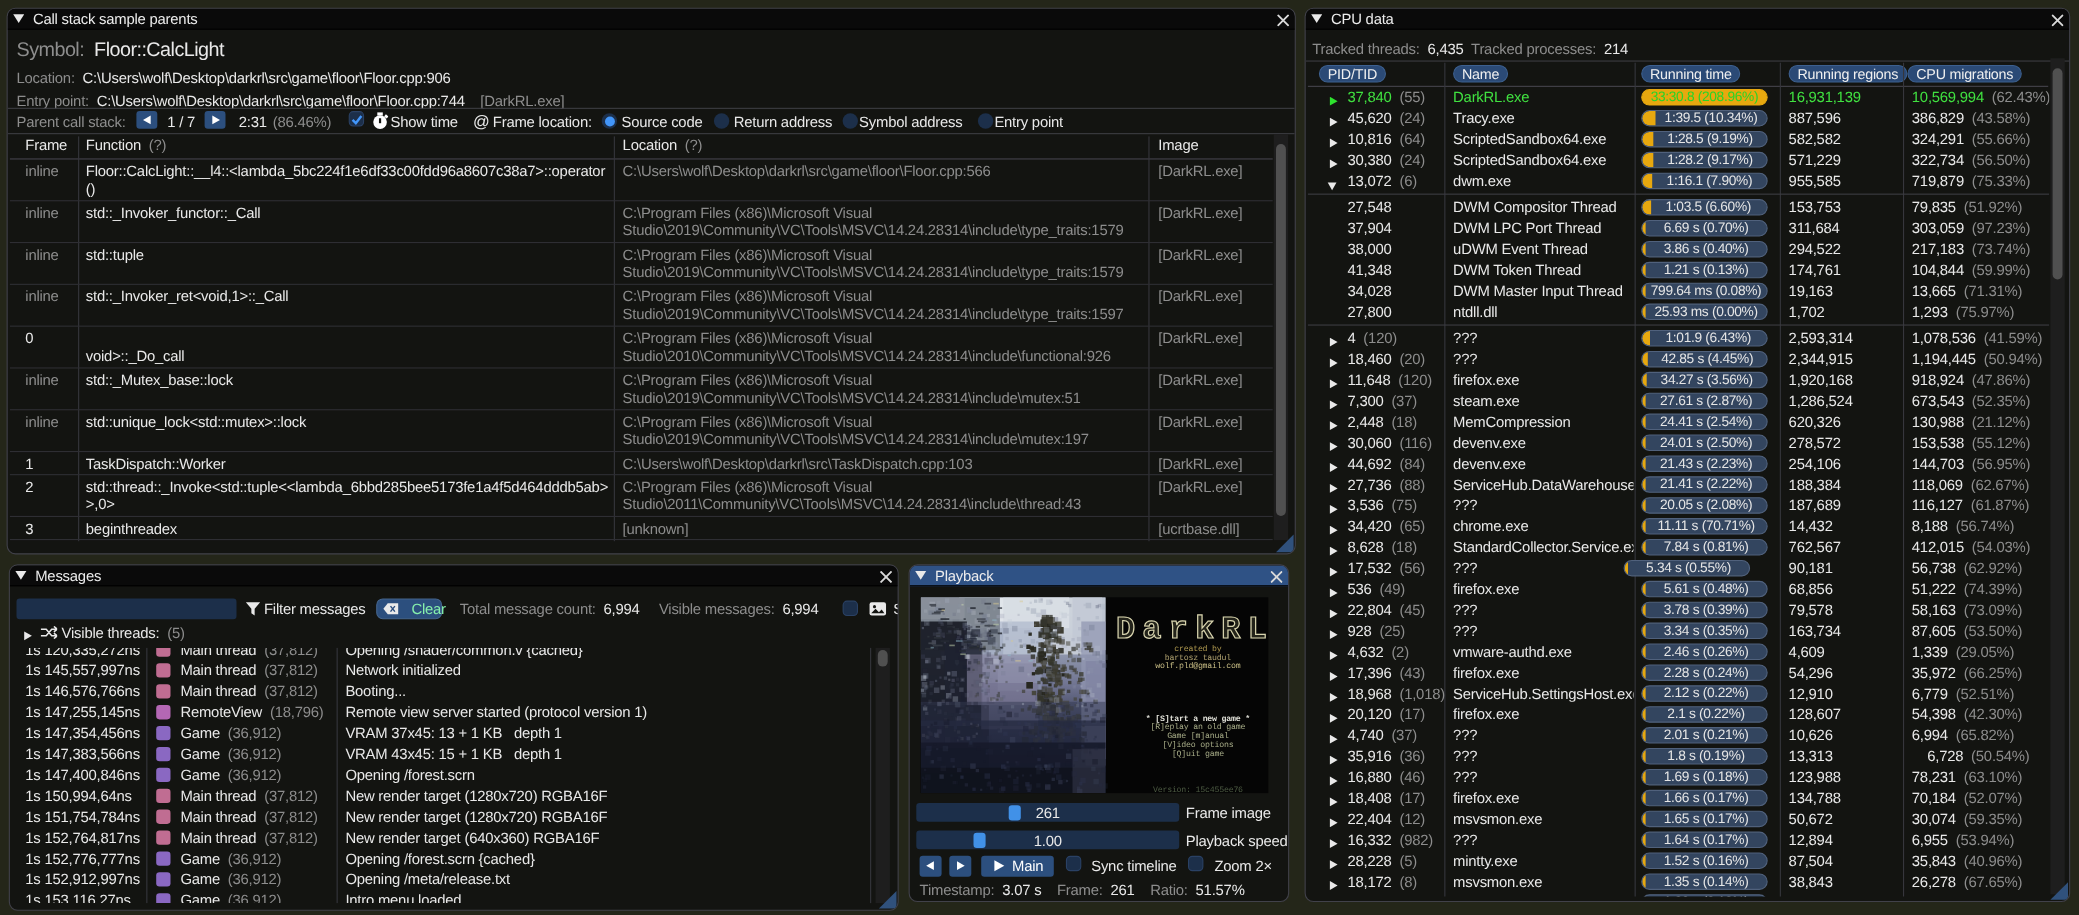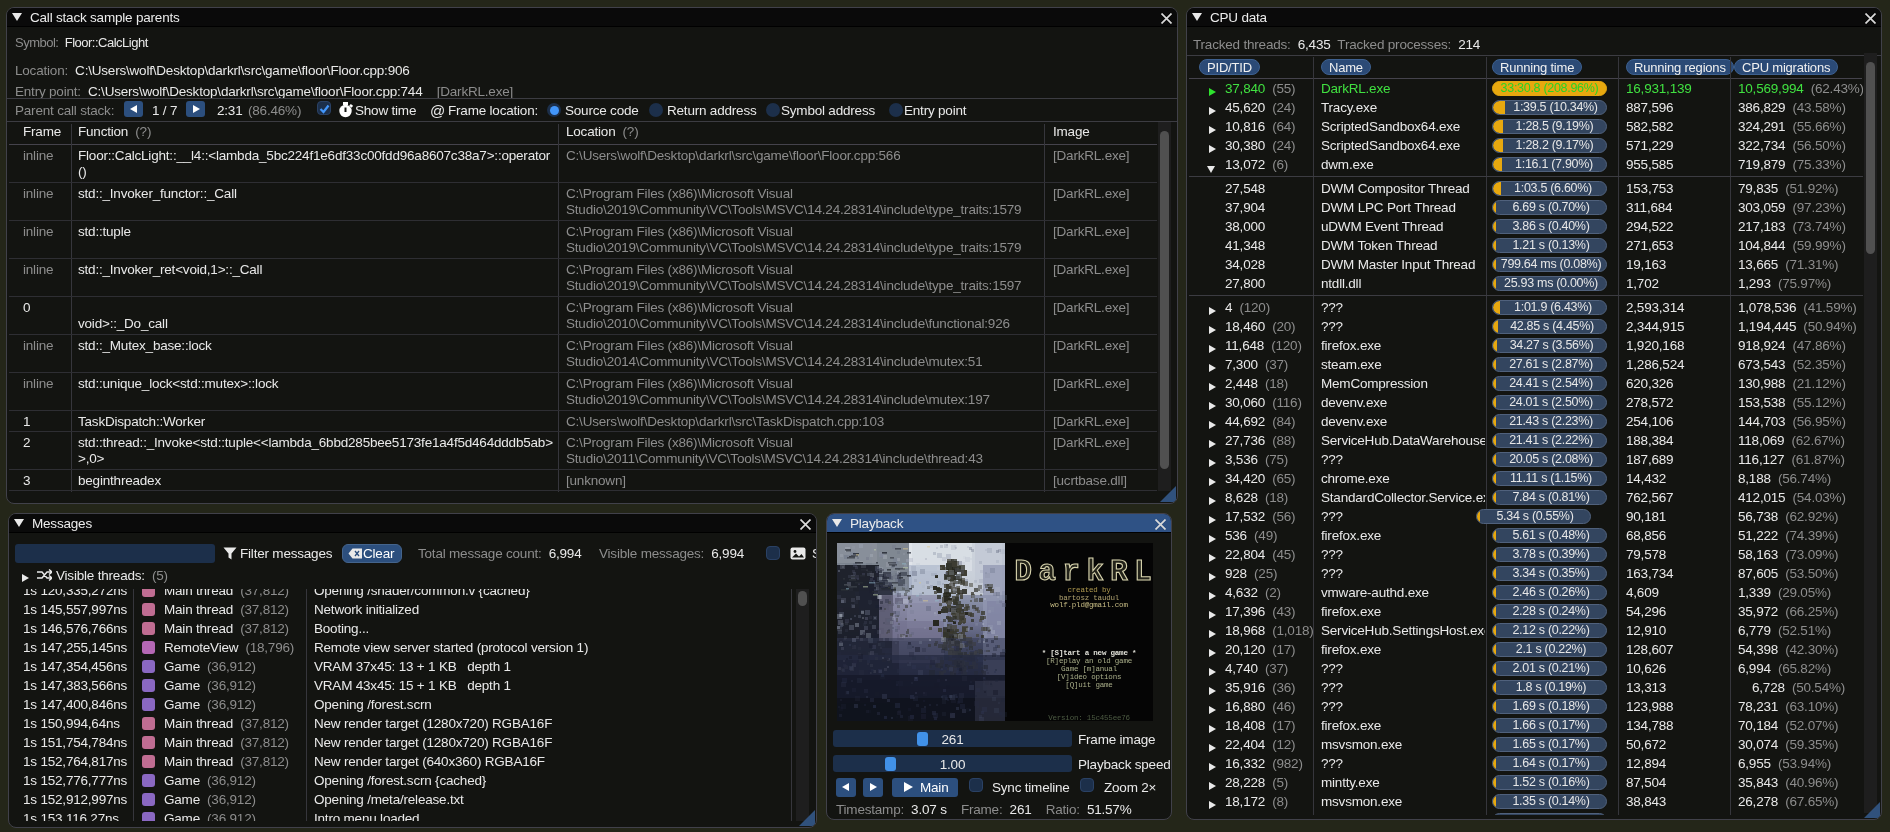--- a/index.html
+++ b/index.html
@@ -37,21 +37,21 @@
 <div class="win" id="wcs" style="left:6px;top:7px;width:1172px;height:497px">
 <div class="tb">
       <div class="carr"></div>
       <span class="tbt">Call stack sample parents</span>
       <div class="xbtn" style="right:5px">
         <svg width="11" height="11">
           <path d="M0.5 0.5 L10.5 10.5 M10.5 0.5 L0.5 10.5" stroke="#d9d9d9" stroke-width="1.7"></path>
         </svg>
       </div>
     </div>
-<div class="abs nw" style="left:8px;top:27px;font-size:13px;letter-spacing:-0.5px"><span class="g">Symbol:</span>&nbsp; <span class="w">Floor::CalcLight</span></div>
+<div class="abs nw" style="left:8px;top:27px;font-size:18px;letter-spacing:-0.5px"><span class="g">Symbol:</span>&nbsp; <span class="w">Floor::CalcLight</span></div>
 <div class="abs nw" style="left:8px;top:55px"><span class="g">Location:</span>&nbsp; <span class="w">C:\Users\wolf\Desktop\darkrl\src\game\floor\Floor.cpp:906</span></div>
 <div class="abs nw" style="left:8px;top:76px"><span class="g">Entry point:</span>&nbsp; <span class="w">C:\Users\wolf\Desktop\darkrl\src\game\floor\Floor.cpp:744</span>&nbsp;&nbsp;&nbsp; <span class="g">[DarkRL.exe]</span></div>
 <div class="hline" style="left:0;right:0;top:90px"></div>
 <div class="abs nw g" style="left:8px;top:95px">Parent call stack:</div>
 <div class="btn" style="left:117px;top:93px;width:19px;height:16px">
       <span style="position:absolute;left:6px;top:3.5px;width:0;height:0;border-top:4.5px solid transparent;border-bottom:4.5px solid transparent;border-right:7px solid #fff"></span>
     </div>
 <div class="abs nw" style="left:145px;top:95px">1 / 7</div>
 <div class="btn" style="left:179px;top:93px;width:19px;height:16px">
       <span style="position:absolute;left:7px;top:3.5px;width:0;height:0;border-top:4.5px solid transparent;border-bottom:4.5px solid transparent;border-left:7px solid #fff"></span>
@@ -115,21 +115,21 @@
 <div class="hline" style="left:2px;right:20px;top:288px;background:#2e2e33"></div>
 <div class="abs nw w" style="left:16px;top:292px">0</div>
 <div class="abs nw" style="left:71px;top:308px">void&gt;::_Do_call</div>
 <div class="abs nw g" style="left:559px;top:292px;max-width:476px;overflow:hidden">C:\Program Files (x86)\Microsoft Visual</div>
 <div class="abs nw g" style="left:559px;top:308px;max-width:476px;overflow:hidden">Studio\2010\Community\VC\Tools\MSVC\14.24.28314\include\functional:926</div>
 <div class="abs nw g" style="left:1046px;top:292px">[DarkRL.exe]</div>
 <div class="hline" style="left:2px;right:20px;top:326px;background:#2e2e33"></div>
 <div class="abs nw g" style="left:16px;top:330px">inline</div>
 <div class="abs nw" style="left:71px;top:330px">std::_Mutex_base::lock</div>
 <div class="abs nw g" style="left:559px;top:330px;max-width:476px;overflow:hidden">C:\Program Files (x86)\Microsoft Visual</div>
-<div class="abs nw g" style="left:559px;top:346px;max-width:476px;overflow:hidden">Studio\2014\Community\VC\Tools\MSVC\14.24.28314\include\mutex:51</div>
+<div class="abs nw g" style="left:559px;top:346px;max-width:476px;overflow:hidden">Studio\2019\Community\VC\Tools\MSVC\14.24.28314\include\mutex:51</div>
 <div class="abs nw g" style="left:1046px;top:330px">[DarkRL.exe]</div>
 <div class="hline" style="left:2px;right:20px;top:364px;background:#2e2e33"></div>
 <div class="abs nw g" style="left:16px;top:368px">inline</div>
 <div class="abs nw" style="left:71px;top:368px">std::unique_lock&lt;std::mutex&gt;::lock</div>
 <div class="abs nw g" style="left:559px;top:368px;max-width:476px;overflow:hidden">C:\Program Files (x86)\Microsoft Visual</div>
 <div class="abs nw g" style="left:559px;top:384px;max-width:476px;overflow:hidden">Studio\2019\Community\VC\Tools\MSVC\14.24.28314\include\mutex:197</div>
 <div class="abs nw g" style="left:1046px;top:368px">[DarkRL.exe]</div>
 <div class="hline" style="left:2px;right:20px;top:402px;background:#2e2e33"></div>
 <div class="abs nw w" style="left:16px;top:406px">1</div>
 <div class="abs nw" style="left:71px;top:406px">TaskDispatch::Worker</div>
@@ -243,21 +243,21 @@
         <div class="bt" style="left:3px">3.86 s (0.40%)</div>
       </div>
 <div class="abs nw w" style="left:439px;top:140px">294,522</div>
 <div class="abs nw w" style="left:551px;top:140px">217,183&nbsp; <span class="g">(73.74%)</span></div>
 <div class="abs nw w" style="left:38px;top:159px">41,348</div>
 <div class="abs nw w" style="left:134px;top:159px;width:164px;overflow:hidden">DWM Token Thread</div>
 <div class="bar" style="left:305px;top:159px">
         <div class="fill" style="width:3.0px"></div>
         <div class="bt" style="left:3px">1.21 s (0.13%)</div>
       </div>
-<div class="abs nw w" style="left:439px;top:159px">271,653</div>
+<div class="abs nw w" style="left:439px;top:159px">174,761</div>
 <div class="abs nw w" style="left:551px;top:159px">104,844&nbsp; <span class="g">(59.99%)</span></div>
 <div class="abs nw w" style="left:38px;top:178px">34,028</div>
 <div class="abs nw w" style="left:134px;top:178px;width:164px;overflow:hidden">DWM Master Input Thread</div>
 <div class="bar" style="left:305px;top:178px">
         <div class="fill" style="width:3.0px"></div>
         <div class="bt" style="left:3px">799.64 ms (0.08%)</div>
       </div>
 <div class="abs nw w" style="left:439px;top:178px">19,163</div>
 <div class="abs nw w" style="left:551px;top:178px">13,665&nbsp; <span class="g">(71.31%)</span></div>
 <div class="abs nw w" style="left:38px;top:197px">27,800</div>
@@ -348,21 +348,21 @@
         <div class="fill" style="width:3.0px"></div>
         <div class="bt" style="left:3px">20.05 s (2.08%)</div>
       </div>
 <div class="abs nw w" style="left:439px;top:373px">187,689</div>
 <div class="abs nw w" style="left:551px;top:373px">116,127&nbsp; <span class="g">(61.87%)</span></div>
 <div class="abs" style="left:22px;top:395px"><span class="rarr"></span></div>
 <div class="abs nw w" style="left:38px;top:392px">34,420&nbsp; <span class="g">(65)</span></div>
 <div class="abs nw w" style="left:134px;top:392px;width:164px;overflow:hidden">chrome.exe</div>
 <div class="bar" style="left:305px;top:392px">
         <div class="fill" style="width:3.0px"></div>
-        <div class="bt" style="left:3px">11.11 s (1.15%)</div>
+        <div class="bt" style="left:3px">11.11 s (70.71%)</div>
       </div>
 <div class="abs nw w" style="left:439px;top:392px">14,432</div>
 <div class="abs nw w" style="left:551px;top:392px">8,188&nbsp; <span class="g">(56.74%)</span></div>
 <div class="abs" style="left:22px;top:414px"><span class="rarr"></span></div>
 <div class="abs nw w" style="left:38px;top:411px">8,628&nbsp; <span class="g">(18)</span></div>
 <div class="abs nw w" style="left:134px;top:411px;width:164px;overflow:hidden">StandardCollector.Service.exe</div>
 <div class="bar" style="left:305px;top:411px">
         <div class="fill" style="width:3.0px"></div>
         <div class="bt" style="left:3px">7.84 s (0.81%)</div>
       </div>
@@ -539,21 +539,21 @@
 <div class="abs" style="left:6px;top:30px;width:200px;height:19px;background:#1c2f4a;border-radius:3px"></div>
 <div class="abs" style="left:214px;top:33px"><svg width="14" height="13">
         <path d="M0.5 0.5 H13.5 L8.5 6.5 V12.5 L5.5 10.5 V6.5 Z" fill="#e9e9e9"></path>
       </svg></div>
 <div class="abs nw" style="left:231px;top:32px">Filter messages</div>
 <div class="btn" style="left:333px;top:30px;width:60px;height:19px;border-radius:6px;border:1px solid #44648c">
       <svg width="15" height="11" style="position:absolute;left:5px;top:3px">
         <path d="M4.5 0.5 H14 V10.5 H4.5 L0.5 5.5 Z" fill="#e9e9e9"></path>
         <path d="M7 3 L11 8 M11 3 L7 8" stroke="#2a4d7d" stroke-width="1.3"></path>
       </svg>
-      <span style="position:absolute;left:20px;top:1px;color:#ffffff">Clear</span>
+      <span style="position:absolute;left:31px;top:1px;color:#86efac">Clear</span>
     </div>
 <div class="abs nw" style="left:409px;top:32px"><span class="g">Total message count:</span>&nbsp; 6,994</div>
 <div class="abs nw" style="left:590px;top:32px"><span class="g">Visible messages:</span>&nbsp; 6,994</div>
 <div class="chk" style="left:757px;top:32px"></div>
 <div class="abs" style="left:781px;top:33px"><svg width="16" height="13">
         <rect x="0.5" y="0.5" width="15" height="12" rx="2" fill="#e9e9e9"></rect>
         <circle cx="5" cy="4.5" r="1.4" fill="#131411"></circle>
         <path d="M2 10.5 L6 6.5 L9 9.5 L11.5 7 L14 10.5 Z" fill="#131411"></path>
       </svg></div>
 <div class="abs nw" style="left:803px;top:32px">Show images</div>

